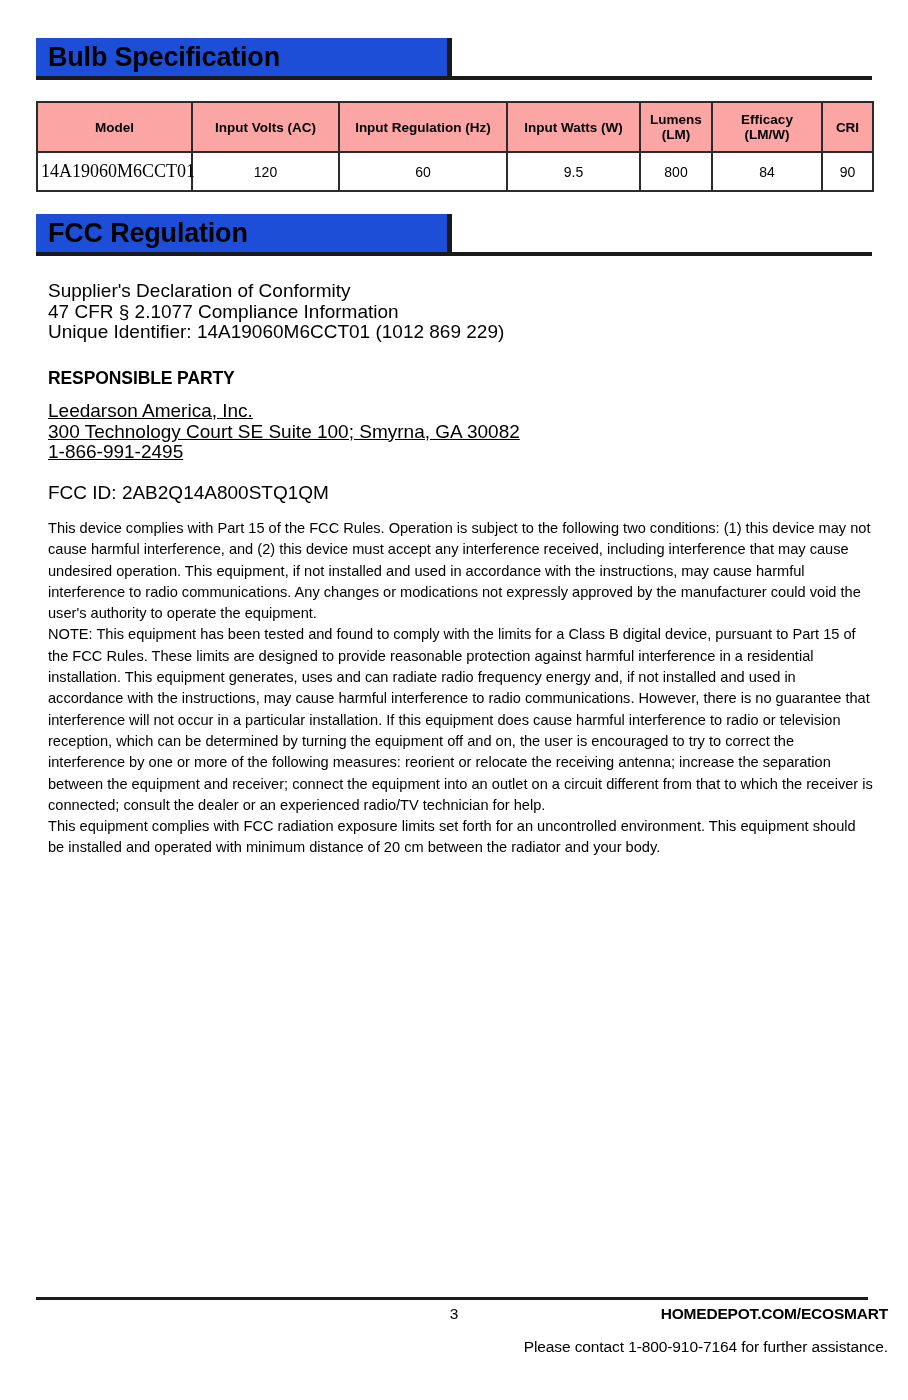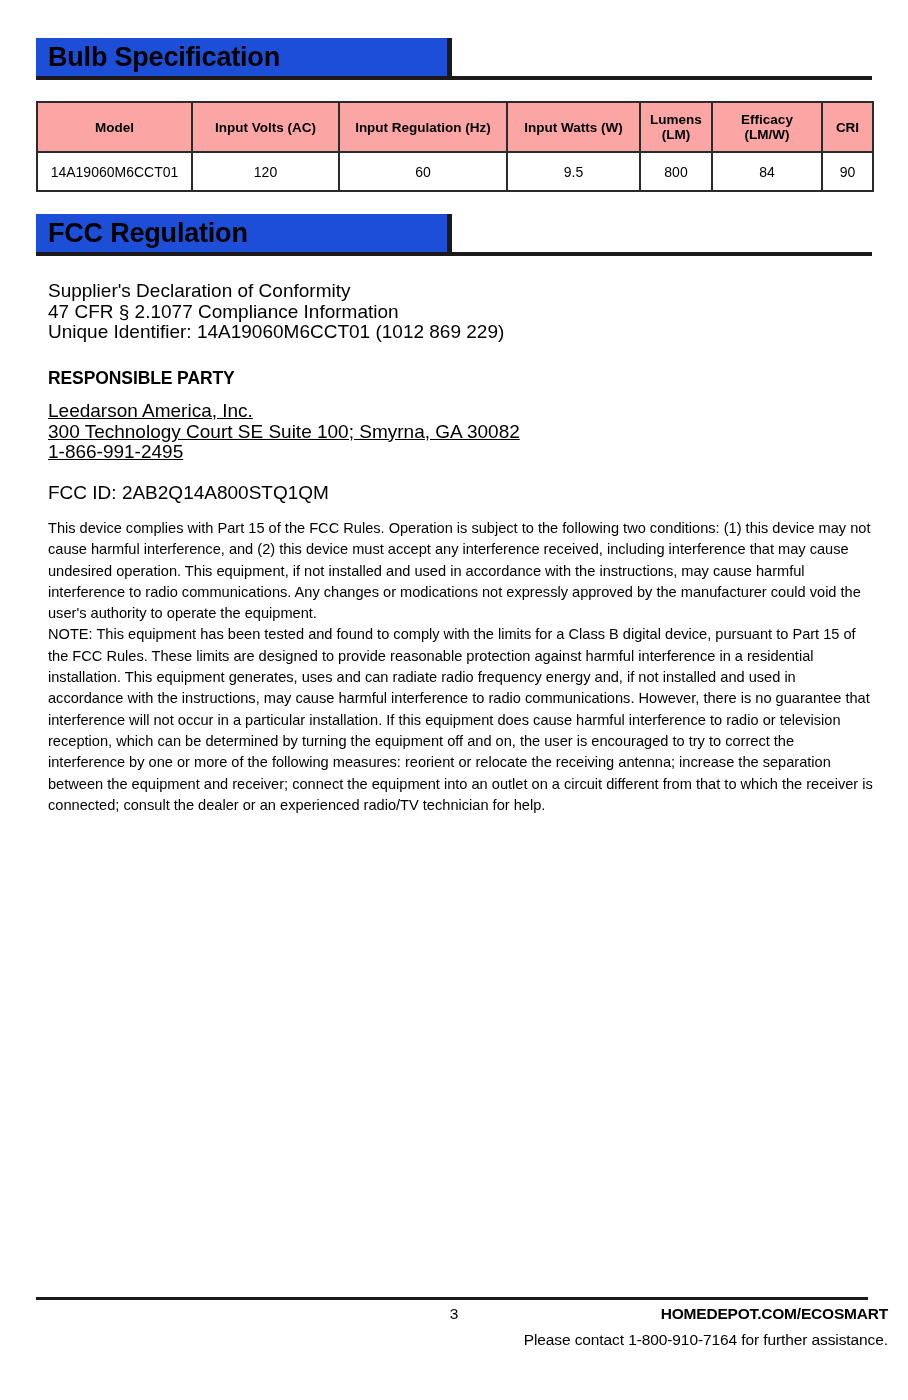--- a/index.html
+++ b/index.html
@@ -87,21 +87,21 @@
     line-height: 15px;
     padding: 2px 3px;
   }
   table.spec td {
     background: #ffffff;
     font-weight: normal;
     height: 33px;
     padding: 2px 3px;
     font-size: 14px;
   }
-  table.spec td.model-cell { font-size: 14px; }
+  table.spec td.model-cell { font-size: 18px; font-family: Liberation Serif, serif; }
 
   
   .text-block {
     position: absolute;
     left: 48px;
     width: 828px;
     font-size: 19px;
     line-height: 20.6px;
   }
   .text-block .line { white-space: nowrap; }
@@ -163,20 +163,21 @@
   .footer-site {
     position: absolute;
     right: 0;
     top: 0;
     font-weight: bold;
     letter-spacing: -0.2px;
   }
   .footer-row2 {
     position: relative;
     height: 26px;
+    margin-top: 7px;
   }
   .footer-contact {
     position: absolute;
     right: 0;
     top: 0;
     letter-spacing: -0.1px;
   }
 </style>
 </head>
 <body>
@@ -263,20 +264,21 @@
     <div class="line">1-866-991-2495</div>
   </div>
 
   <div class="text-block" id="fccid-block">
     <div class="line">FCC ID: 2AB2Q14A800STQ1QM</div>
   </div>
 
   <div id="compliance-block">
     <p>This device complies with Part 15 of the FCC Rules. Operation is subject to the following two conditions: (1) this device may not cause harmful interference, and (2) this device must accept any interference received, including interference that may cause undesired operation. This equipment, if not installed and used in accordance with the instructions, may cause harmful interference to radio communications. Any changes or modications not expressly approved by the manufacturer could void the user's authority to operate the equipment.</p>
     <p>NOTE: This equipment has been tested and found to comply with the limits for a Class B digital device, pursuant to Part 15 of the FCC Rules. These limits are designed to provide reasonable protection against harmful interference in a residential installation. This equipment generates, uses and can radiate radio frequency energy and, if not installed and used in accordance with the instructions, may cause harmful interference to radio communications. However, there is no guarantee that interference will not occur in a particular installation. If this equipment does cause harmful interference to radio or television reception, which can be determined by turning the equipment off and on, the user is encouraged to try to correct the interference by one or more of the following measures: reorient or relocate the receiving antenna; increase the separation between the equipment and receiver; connect the equipment into an outlet on a circuit different from that to which the receiver is connected; consult the dealer or an experienced radio/TV technician for help.</p>
+    <p>This equipment complies with FCC radiation exposure limits set forth for an uncontrolled environment. This equipment should be installed and operated with minimum distance of 20 cm between the radiator and your body.</p>
   </div>
 
   <div class="footer-rule"></div>
   <div class="footer">
     <div class="footer-row1">
       <div class="footer-page">3</div>
       <div class="footer-site">HOMEDEPOT.COM/ECOSMART</div>
     </div>
     <div class="footer-row2">
       <div class="footer-contact">Please contact 1-800-910-7164 for further assistance.</div>

